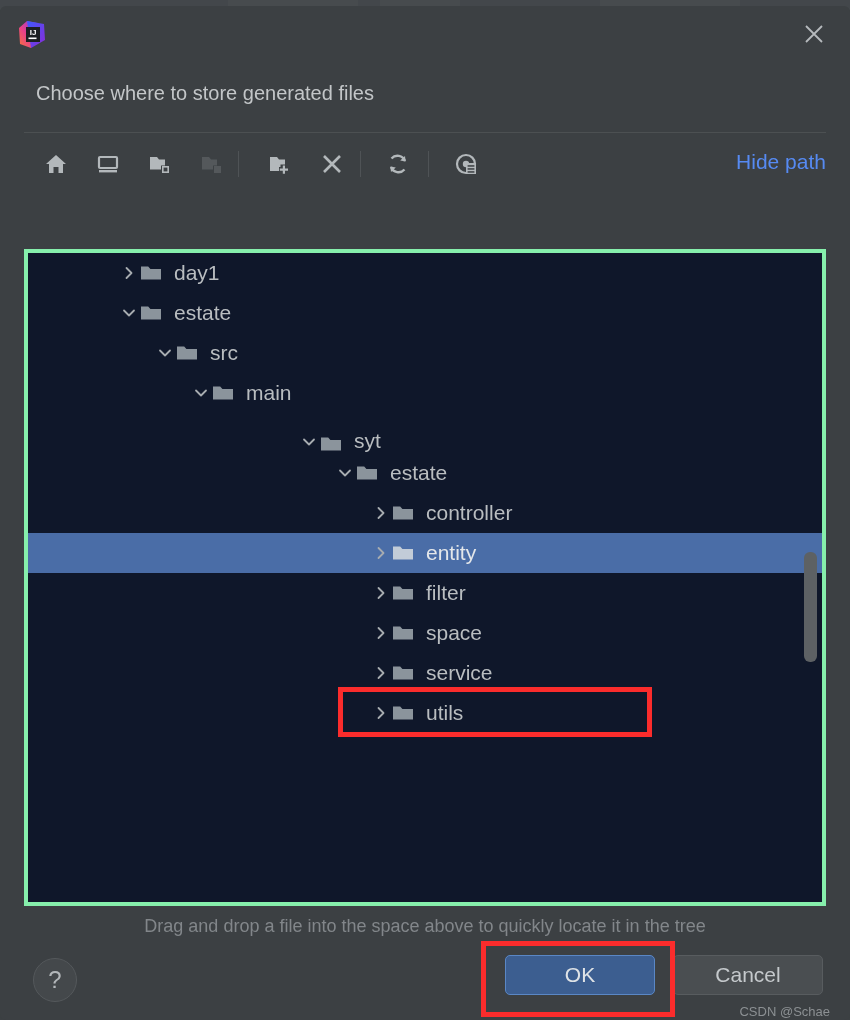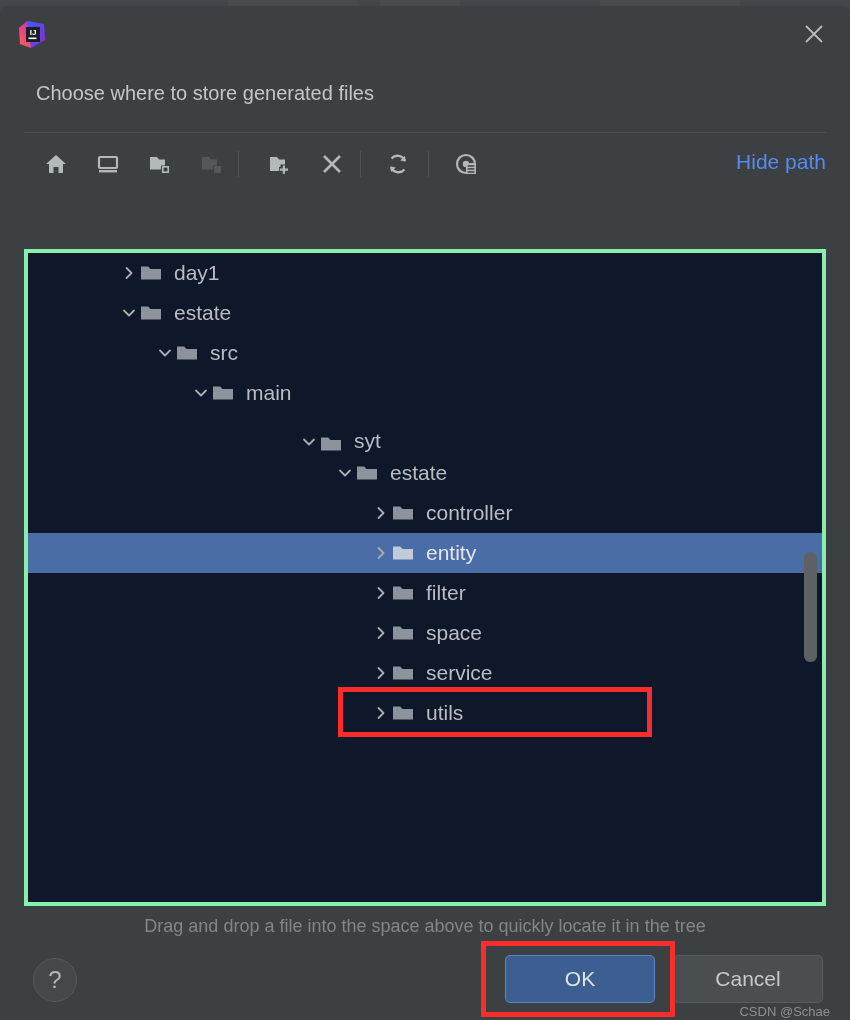--- a/index.html
+++ b/index.html
@@ -126,28 +126,28 @@
   }
 
   
   #help-btn {
     position: absolute; left: 33px; top: 952px; width: 44px; height: 44px;
     border-radius: 50%; background: #44484b; border: 1px solid #54585b;
     display: flex; align-items: center; justify-content: center; cursor: pointer;
     color: #b3b7ba; font-size: 24px;
   }
   #ok-btn {
-    position: absolute; left: 505px; top: 949px; width: 150px; height: 48px;
+    position: absolute; left: 505px; top: 949px; width: 150px; height: 40px;
     background: #3c5e90; border: 1px solid #5a87c5; border-radius: 5px;
     color: #dfe3e6; font-size: 21px; cursor: pointer;
     display: flex; align-items: center; justify-content: center;
     font-family: "Liberation Sans", sans-serif;
   }
   #cancel-btn {
-    position: absolute; left: 673px; top: 949px; width: 150px; height: 48px;
+    position: absolute; left: 673px; top: 949px; width: 150px; height: 40px;
     background: #4a4e51; border: 1px solid #585c5f; border-radius: 5px;
     color: #c5c9cc; font-size: 21px; cursor: pointer;
     display: flex; align-items: center; justify-content: center;
     font-family: "Liberation Sans", sans-serif;
   }
 
   
   .annot {
     position: absolute; border: 5px solid #fb2c2c; pointer-events: none;
   }

